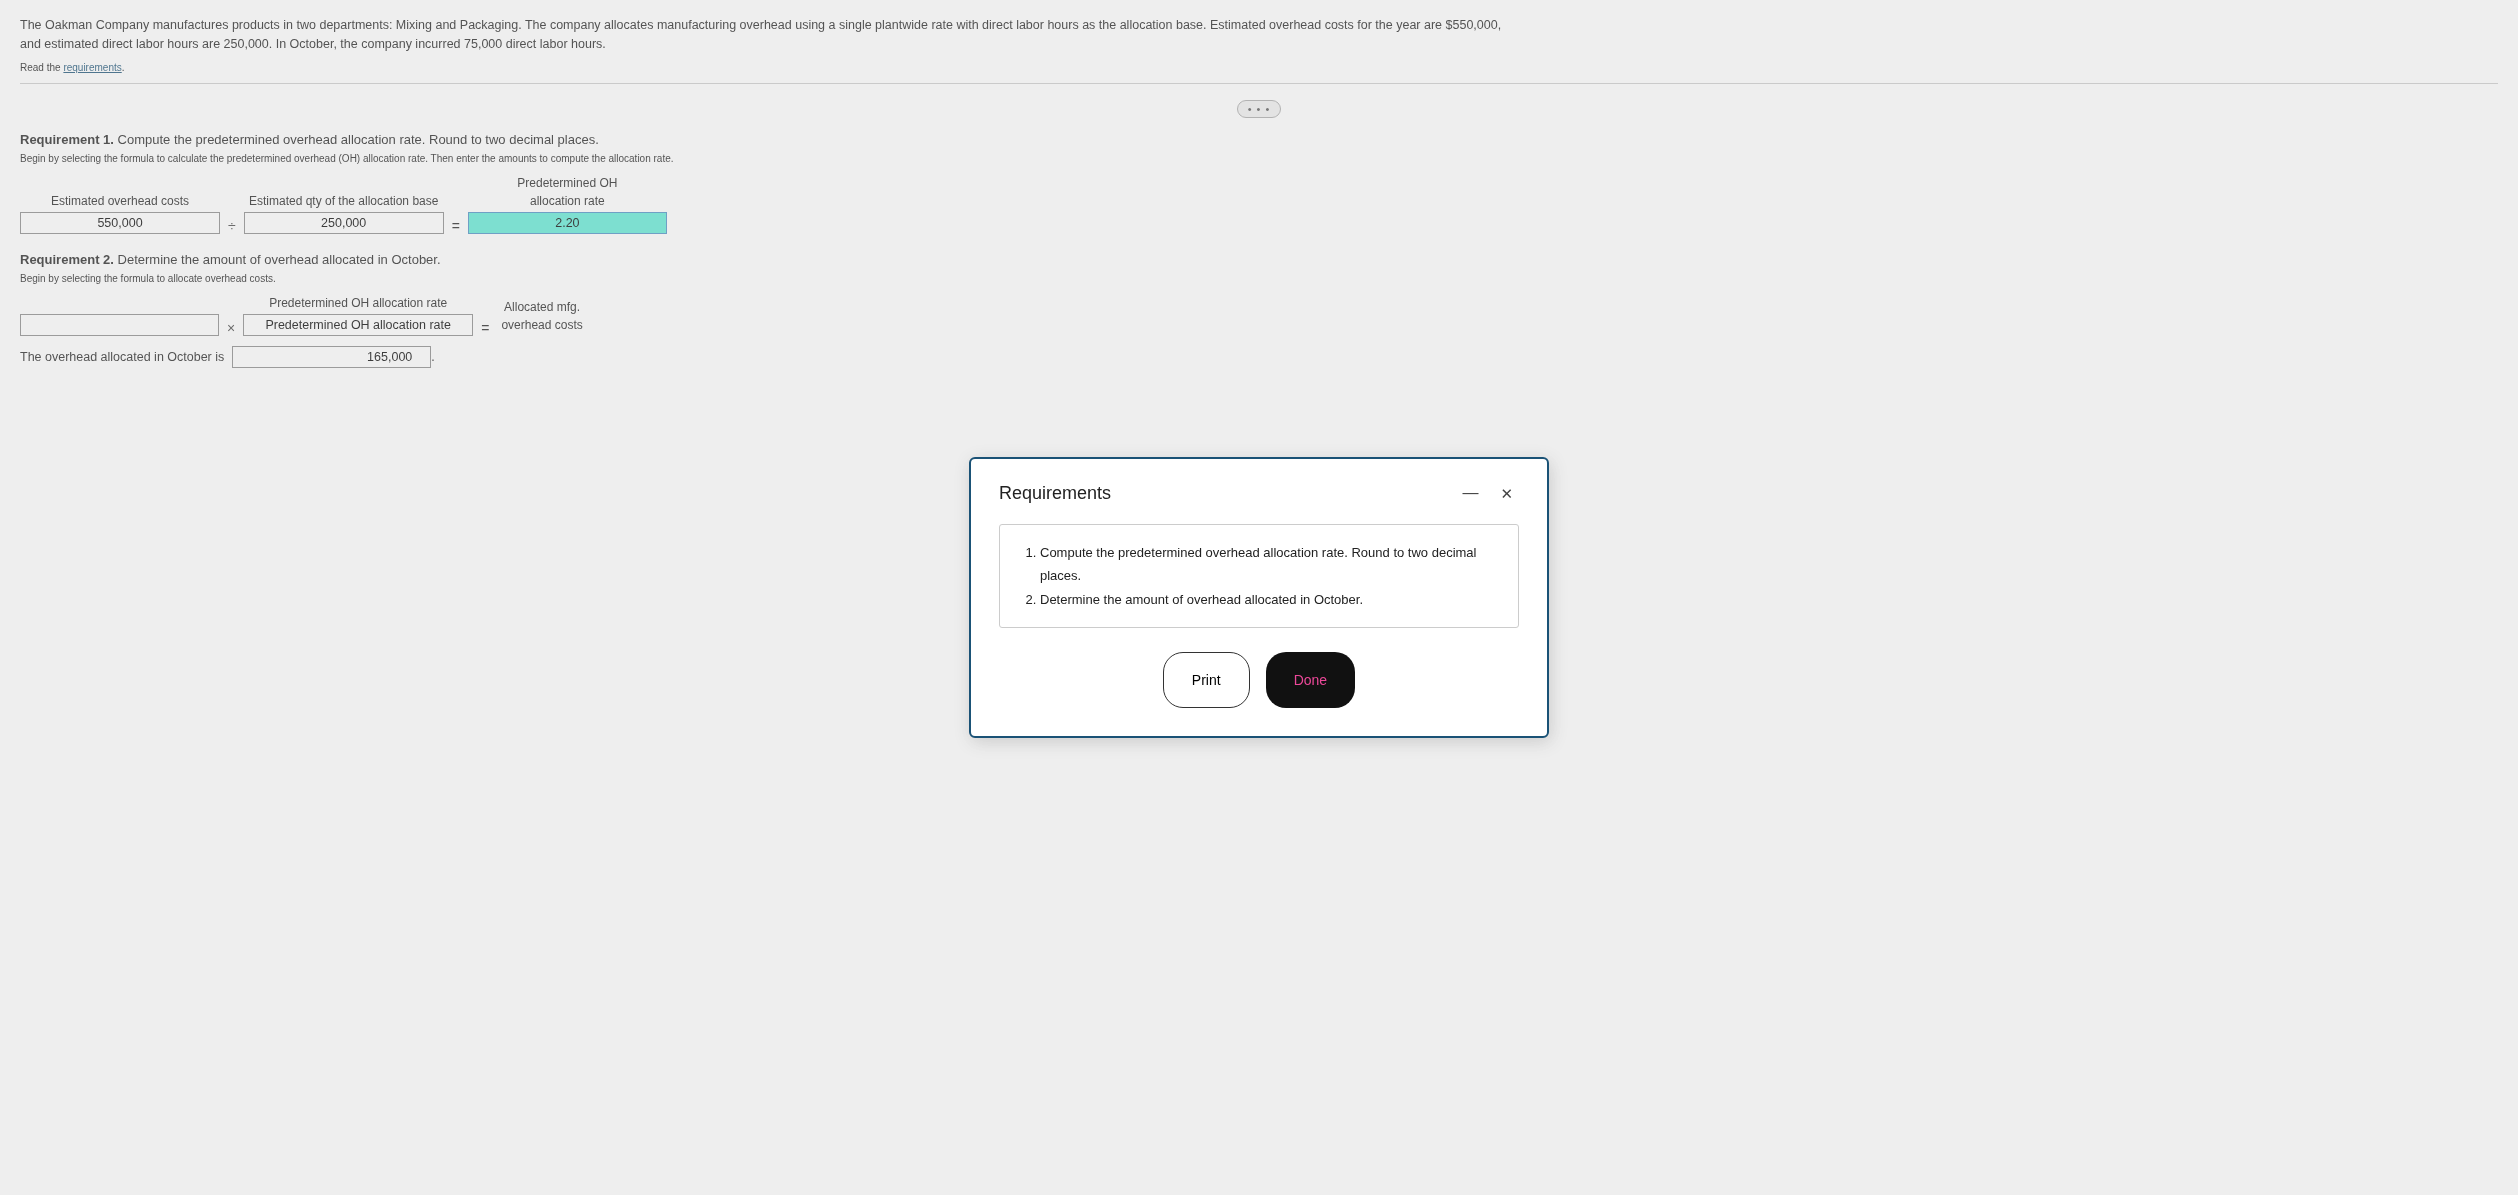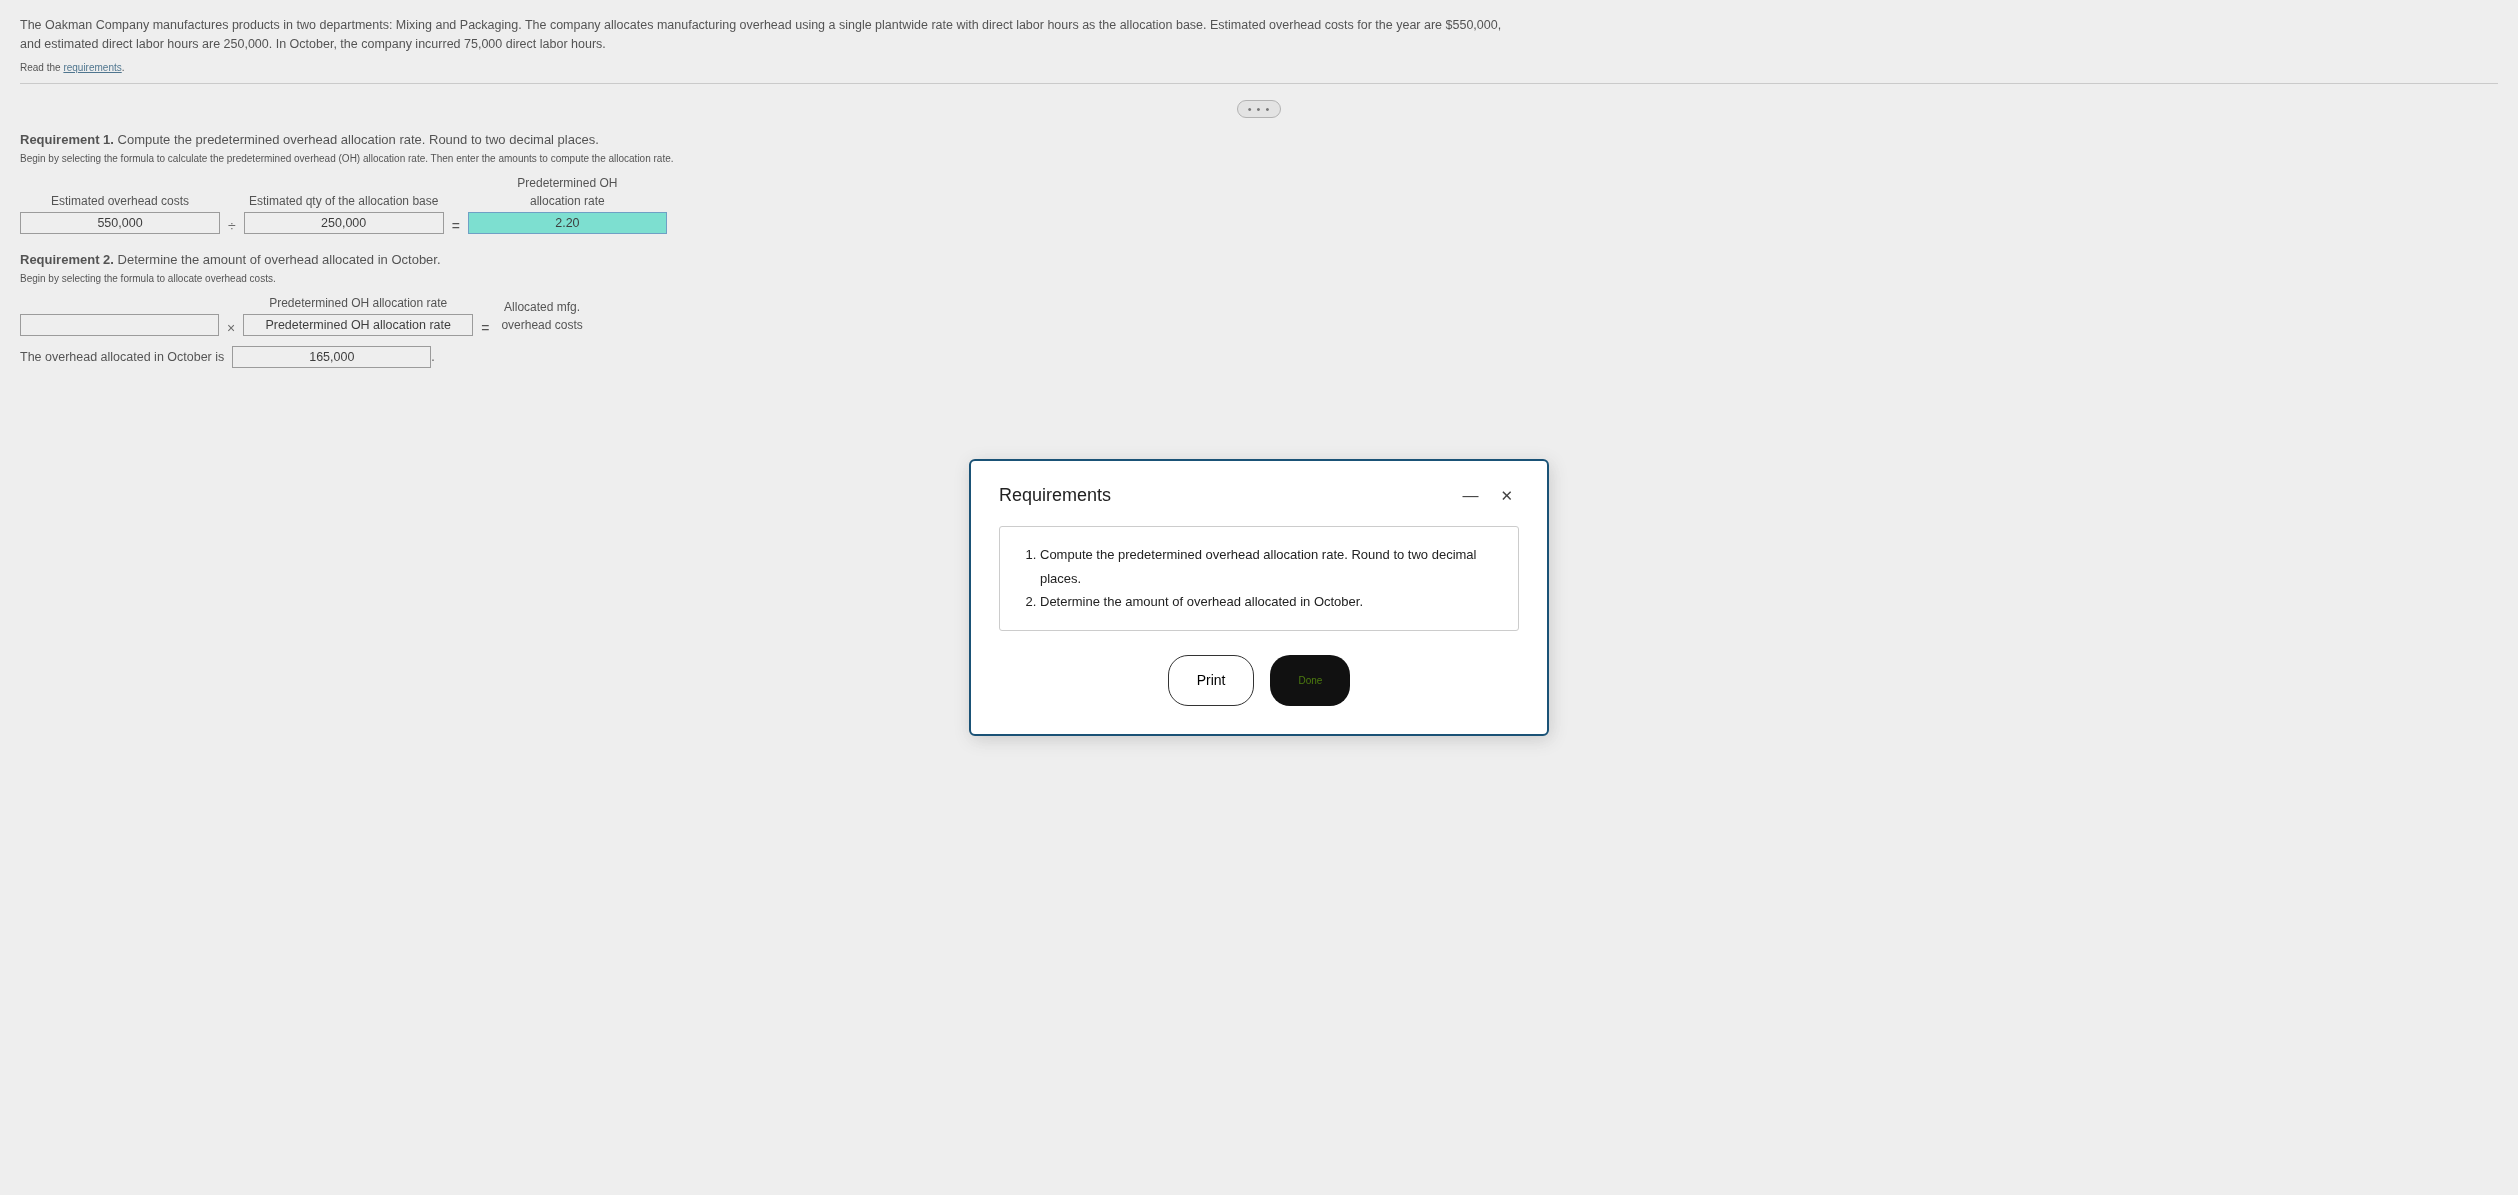--- a/index.html
+++ b/index.html
@@ -109,20 +109,21 @@
       display: flex;
       align-items: center;
       margin-top: 10px;
       font-size: 12.5px;
     }
     .overhead-result-row .result-label {
       margin-right: 8px;
     }
     .overhead-result-row .formula-input {
       min-width: 80px;
+      text-align: right;
     }
     
     .modal-overlay {
       position: fixed;
       top: 0; left: 0; right: 0; bottom: 0;
       background: rgba(200,200,200,0.3);
       display: flex;
       align-items: center;
       justify-content: center;
       z-index: 100;
@@ -193,23 +194,23 @@
       padding: 8px 28px;
       font-size: 14px;
       cursor: pointer;
       color: #000000;
     }
     .btn-done {
       border: none;
       border-radius: 20px;
       background: #111;
       padding: 20px 28px;
-      font-size: 10px;
-      cursor: pointer;
-      color: #4d7c0f;
+      font-size: 14px;
+      cursor: pointer;
+      color: #ec4899;
     }
   </style>
 </head>
 <body>
 
 <p class="intro-text">The Oakman Company manufactures products in two departments: Mixing and Packaging. The company allocates manufacturing overhead using a single plantwide rate with direct labor hours as the allocation base. Estimated overhead costs for the year are $550,000, and estimated direct labor hours are 250,000. In October, the company incurred 75,000 direct labor hours.</p>
 
 <div class="read-link">
   <span>Read the</span>
   <a href="#">requirements</a><span>.</span>

